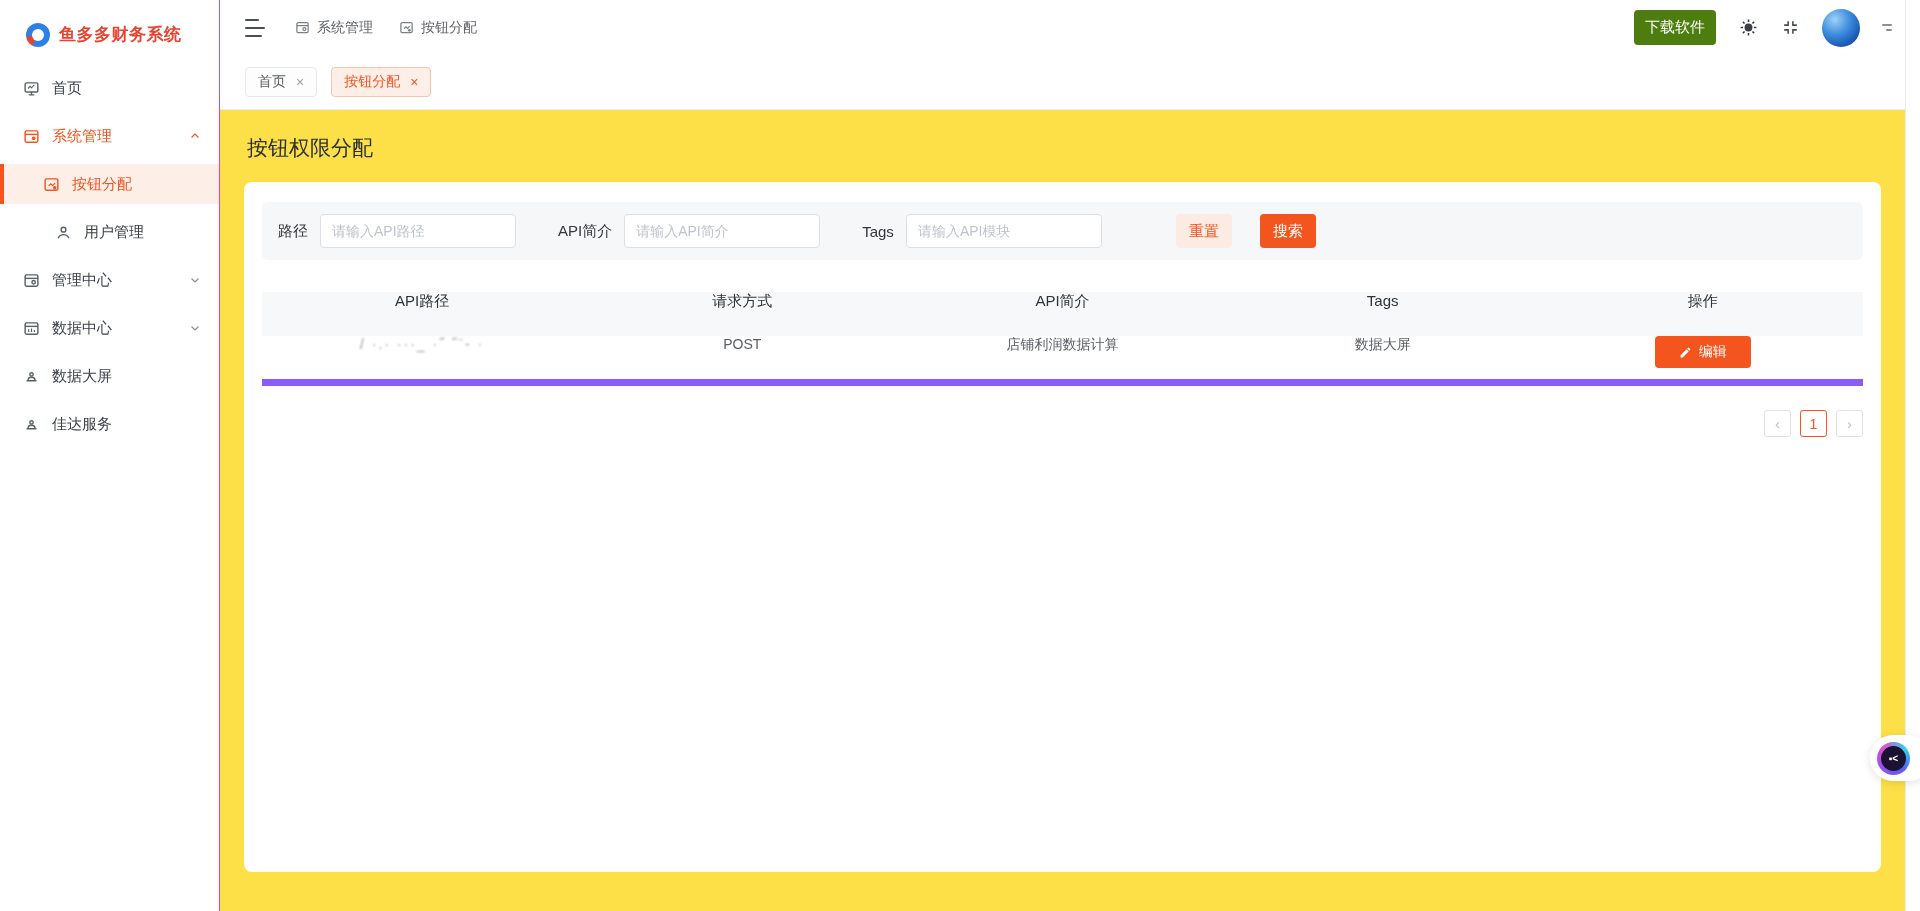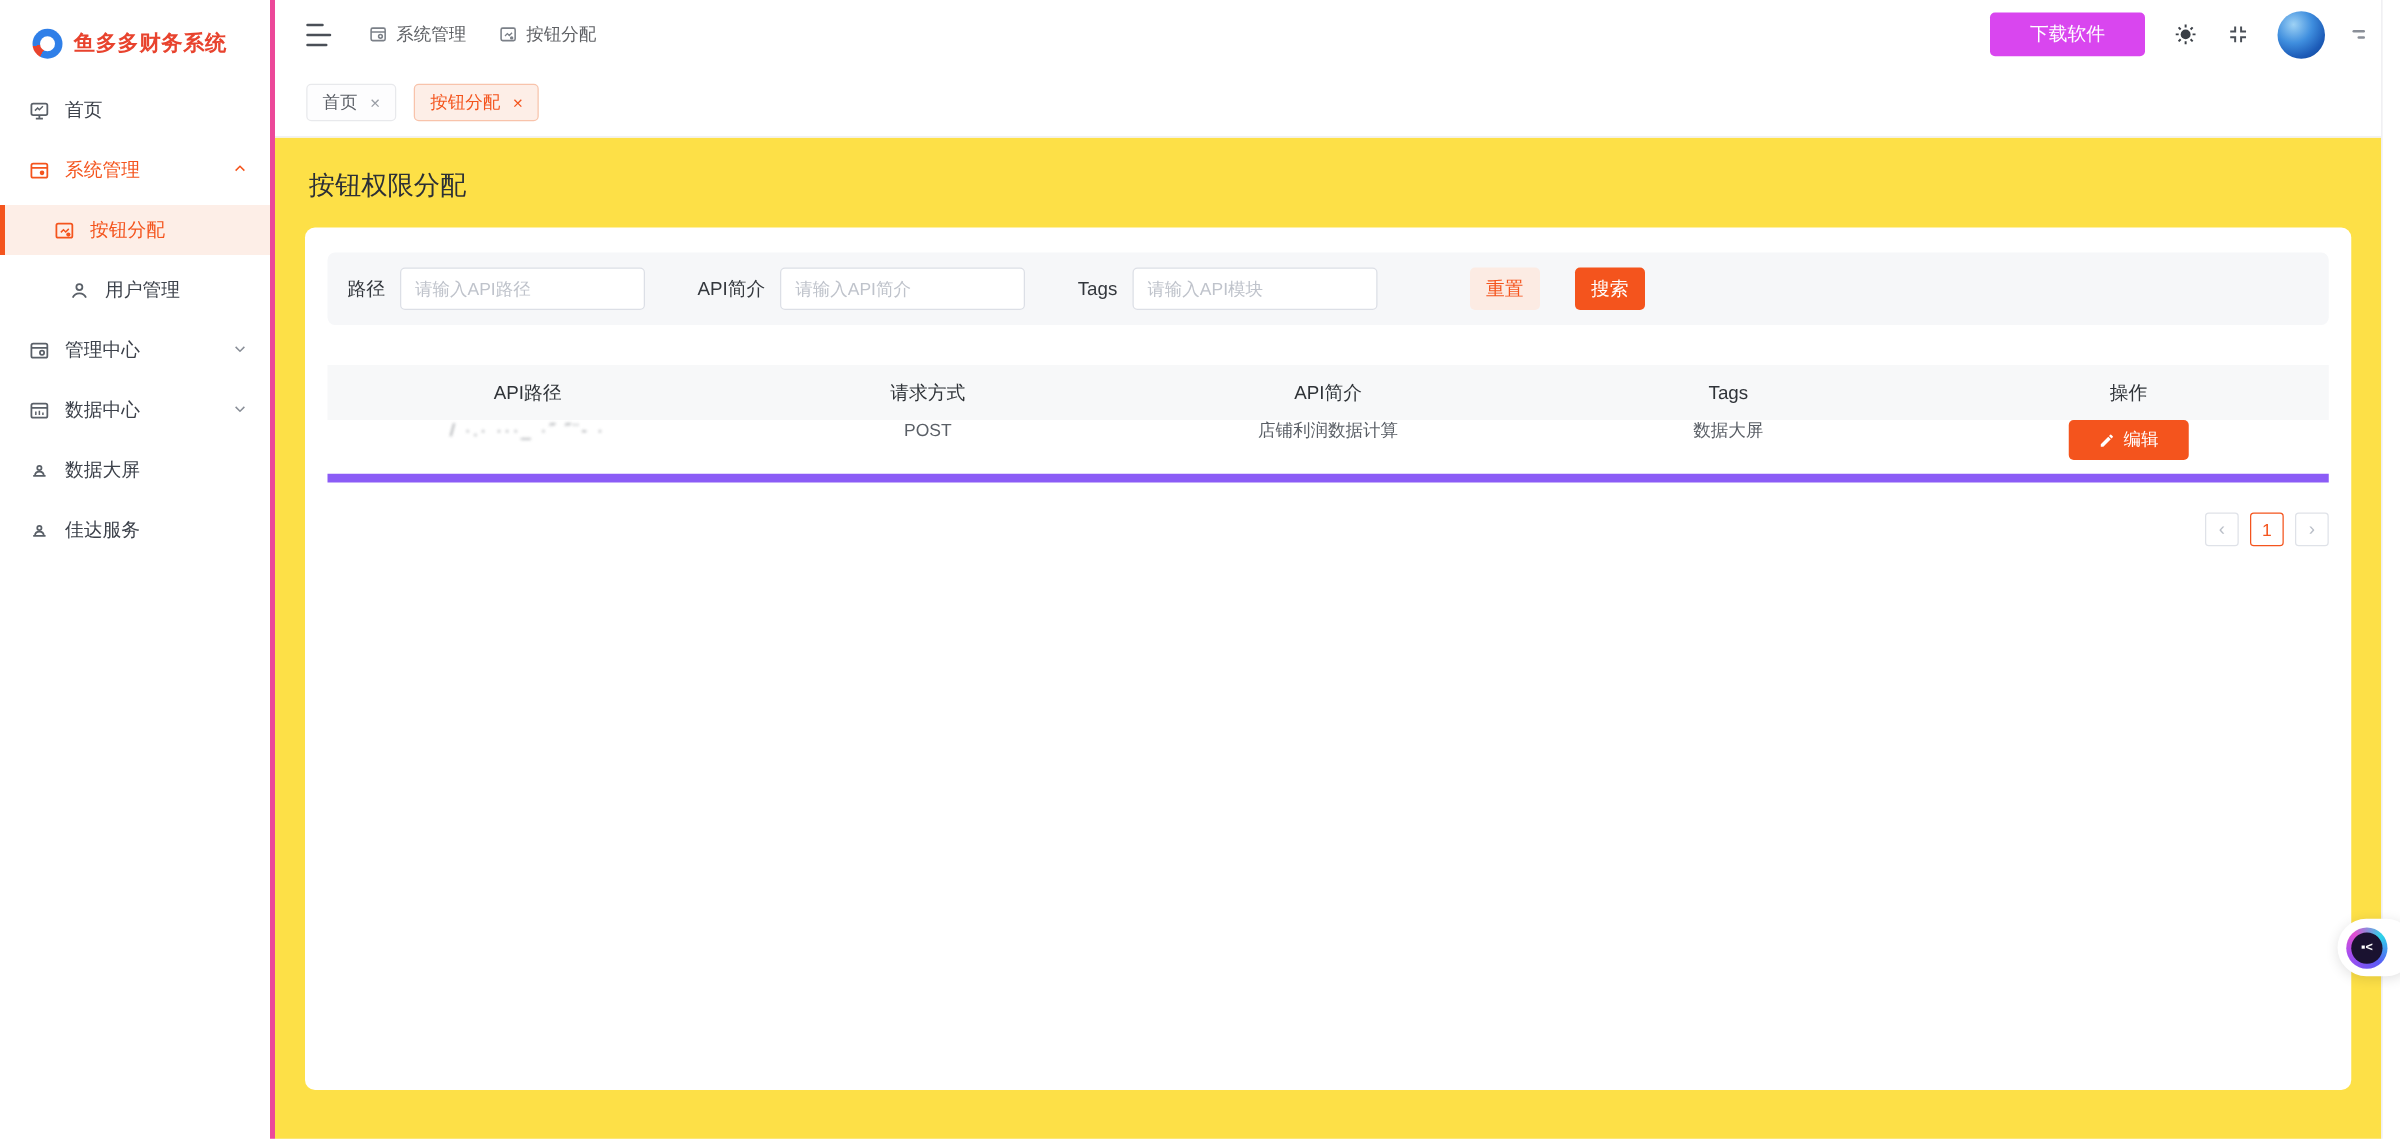--- a/index.html
+++ b/index.html
@@ -1,21 +1,21 @@
 <!DOCTYPE html>
 <html><head>
 <meta charset="utf-8">
 <style>
   * { margin:0; padding:0; box-sizing:border-box; }
   html,body { width:1920px; height:911px; overflow:hidden;
     font-family:"Liberation Sans","DejaVu Sans",sans-serif; background:#fff; color:#333; }
 
   
   .sidebar { position:absolute; left:0; top:0; width:220px; height:911px;
-    background:#fff; border-right:4px solid #ec4899; z-index:5; }
+    background:#fff; border-right:1px solid #ec4899; z-index:5; }
   .logo-row { display:flex; align-items:center; gap:9px; padding:15px 0 0 26px; height:54px; }
   .logo-mark { width:24px; height:24px; border-radius:50%; position:relative;
     background:conic-gradient(from 210deg,#e8432e 0 14%,#2f7fe8 14% 100%); flex:0 0 auto; }
   .logo-mark::after { content:""; position:absolute; left:6px; top:6px; width:12px; height:12px;
     border-radius:50%; background:#fff; }
   .logo-text { color:#e8432e; font-size:17px; font-weight:bold; letter-spacing:.5px; white-space:nowrap; }
 
   .menu { margin-top:14px; }
   .s-item { height:40px; margin:8px 0; display:flex; align-items:center; gap:12px;
     padding-left:22px; font-size:15px; color:#3c414a; cursor:pointer; position:relative; }
@@ -32,22 +32,22 @@
     display:flex; align-items:center; z-index:4; }
   .hamburger { margin-left:25px; width:20px; height:18px; display:flex; flex-direction:column;
     justify-content:space-between; cursor:pointer; }
   .hamburger i { display:block; height:2px; background:#4a4f57; border-radius:1px; }
   .hamburger i:nth-child(1){width:14px;} .hamburger i:nth-child(2){width:20px;} .hamburger i:nth-child(3){width:17px;}
   .crumbs { display:flex; align-items:center; gap:26px; margin-left:30px; }
   .crumb { display:flex; align-items:center; gap:7px; font-size:14px; color:#606266; cursor:pointer; }
   .crumb svg { width:15px; height:15px; }
 
   .topbar-right { margin-left:auto; display:flex; align-items:center; gap:22px; padding-right:28px; }
-  .dl-btn { background:#d946ef; color:#fff; font-size:15px; border:none; border-radius:4px;
-    padding:8px 32px; cursor:pointer; }
+  .dl-btn { background:#4d7c0f; color:#fff; font-size:15px; border:none; border-radius:4px;
+    padding:8px 11px; cursor:pointer; }
   .tb-icon { width:20px; height:20px; cursor:pointer; display:inline-flex; align-items:center; justify-content:center; }
   .avatar { width:38px; height:38px; border-radius:50%; cursor:pointer;
     background:radial-gradient(circle at 34% 28%, #9ed2f5 0%, #3f8ede 40%, #1d5cb8 70%, #0b3e8f 100%); }
   .more-ic { display:flex; flex-direction:column; gap:3px; align-items:flex-end; cursor:pointer; }
   .more-ic i { display:block; height:2px; background:#8a8f98; border-radius:1px; }
   .more-ic i:nth-child(1){width:10px;} .more-ic i:nth-child(2){width:6px;}
 
   
   .tabsbar { position:absolute; left:220px; top:55px; width:1685px; height:55px; background:#fff;
     border-bottom:1px solid #ededf0; display:flex; align-items:center; gap:14px; padding-left:25px; z-index:4; }
@@ -70,21 +70,21 @@
   .f-input { width:196px; height:34px; border:1px solid #dcdfe6; border-radius:4px; background:#fff;
     padding:0 11px; font-size:14px; color:#333; outline:none; font-family:inherit; }
   .f-input::placeholder { color:#bfc3cb; }
   .btn-reset { margin-left:32px; width:56px; height:34px; background:#fcebe3; color:#f4541d;
     border:none; border-radius:4px; font-size:15px; cursor:pointer; }
   .btn-search { margin-left:28px; width:56px; height:34px; background:#f4541d; color:#fff;
     border:none; border-radius:4px; font-size:15px; cursor:pointer; }
 
   
   .table { margin-top:32px; width:100%; }
-  .t-head { display:flex; background:#f7f8f9; height:44px; align-items:center; }
+  .t-head { display:flex; background:#f7f8f9; height:44px; align-items:flex-start; }
   .t-row { display:flex; background:#fff; height:50px; border-bottom:7px solid #8b5cf6; }
   .t-cell { width:20%; text-align:center; font-size:15px; }
   .t-head .t-cell { color:#2f3338; font-weight:500; }
   .t-row .t-cell { color:#5a5f66; font-size:14px; }
   .masked { filter:blur(1.3px); opacity:.68; letter-spacing:2px; font-size:12px; color:#3a3f46; }
   .btn-edit { display:inline-flex; align-items:center; gap:7px; background:#f4541d; color:#fff;
     border:none; border-radius:4px; height:32px; padding:0 24px; font-size:14px; cursor:pointer; }
   .btn-edit svg { width:13px; height:13px; fill:#fff; }
 
   .pager { display:flex; justify-content:flex-end; align-items:center; gap:9px; margin-top:24px; }

